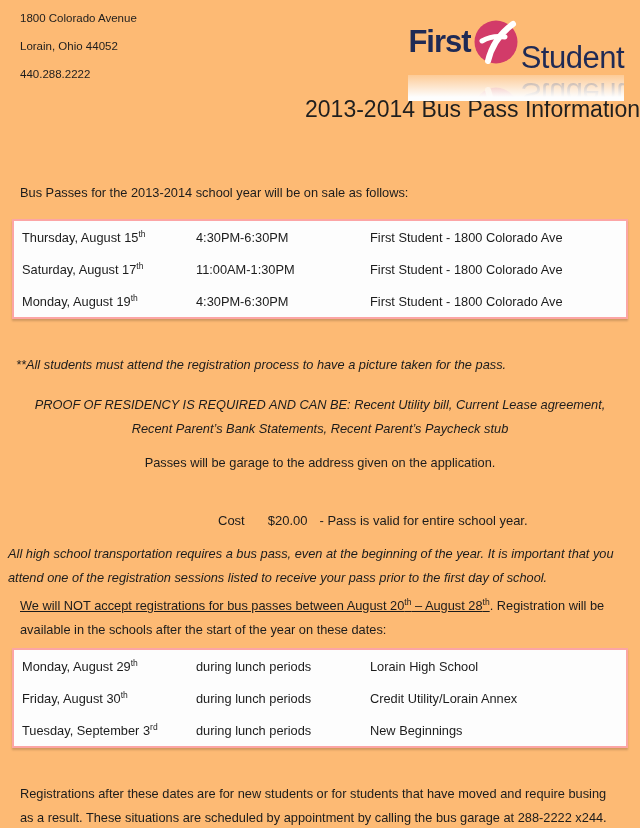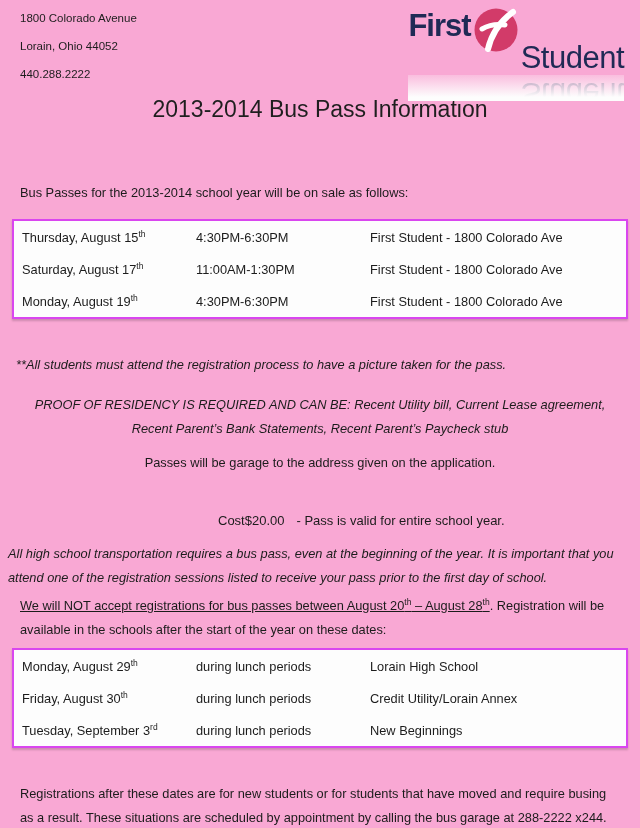--- a/index.html
+++ b/index.html
@@ -1,50 +1,50 @@
 <!DOCTYPE html>
 <html><head>
 <meta charset="utf-8">
 <style>
   html,body { margin:0; padding:0; background:#e8e8e8; }
   .page {
-    width:640px; height:828px; margin:0 auto; background:#f9a8d4;
+    width:640px; height:828px; margin:0 auto; background:#fdba74;
     font-family:"Liberation Sans", sans-serif; color:#1c1c1c;
     position:relative; overflow:hidden; box-sizing:border-box; padding-top:12px;
   }
   
   .header { position:relative; padding-left:20px; }
   .address-line { font-size:11.5px; margin-bottom:16px; color:#1d1d1d; }
   .logo { position:absolute; top:-4px; right:16px; }
-  .logo-row { display:flex; white-space:nowrap; }
+  .logo-row { display:flex; align-items:center; white-space:nowrap; }
   .lg-first { font-weight:bold; font-size:31px; color:#1f2a55; letter-spacing:-1px; }
   .lg-badge { width:44px; height:44px; margin:0 3px; flex:0 0 auto; }
   .lg-student { font-size:31px; color:#1f2a55; letter-spacing:-0.5px;margin-top:32px; }
   .logo-mirror { height:26px; overflow:hidden; position:relative; margin-top:-1px; }
   .logo-mirror .logo-row { transform:scaleY(-1); opacity:.45; filter:blur(0.6px); }
   .mirror-fade { position:absolute; inset:0;
     background:linear-gradient(to bottom, rgba(253,253,253,0.25), rgba(253,253,253,1) 85%); }
   
-  .title { margin-top:6px; text-align:center; font-size:23px; color:#1f1f1f; }
+  .title { margin-top:6px; text-align:right; font-size:23px; color:#1f1f1f; }
   
   .para { font-size:12.8px; line-height:24px; }
   .intro { margin:58px 20px 0 20px; }
   .picture-note { margin:34px 20px 0 16px; font-style:italic; }
   .residency { margin:16px 14px 0 14px; font-style:italic; text-align:center; }
   .mailed { margin:10px 20px 0 20px; text-align:center; }
   .cost-line { margin-top:38px; padding-left:218px; white-space:nowrap; font-size:13px; }
-  .cost-label { }
+  .cost-label { margin-right:23px; }
   .cost-amount { margin-right:12px; }
   .importance { margin:14px 20px 0 8px; font-style:italic; }
   .no-accept { margin:4px 20px 0 20px; }
   .u { text-decoration:underline; }
   .closing { margin:34px 20px 0 20px; }
   
   table.sched { width:616px; margin:14px 0 0 12px; border-collapse:collapse;
-    border:2px solid #d946ef; box-shadow:0 2px 2px rgba(0,0,0,0.18); background:#fdfdfd; }
+    border:2px solid #fca5a5; box-shadow:0 2px 2px rgba(0,0,0,0.18); background:#fdfdfd; }
   table.sched2 { margin-top:6px; }
   table.sched td { font-size:12.8px; height:30px; vertical-align:middle; color:#1c1c1c; }
   table.sched td.c1 { width:172px; padding-left:8px; }
   table.sched td.c2 { width:172px; }
   table.sched td.c3 { padding-right:4px; }
   sup { font-size:8.5px; line-height:0; }
 </style>
 </head>
 <body>
 

